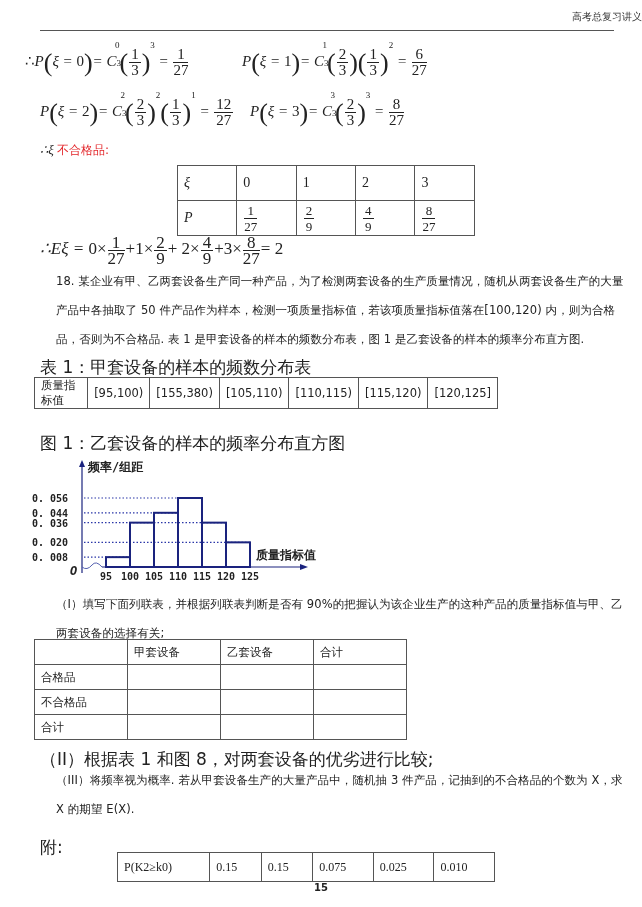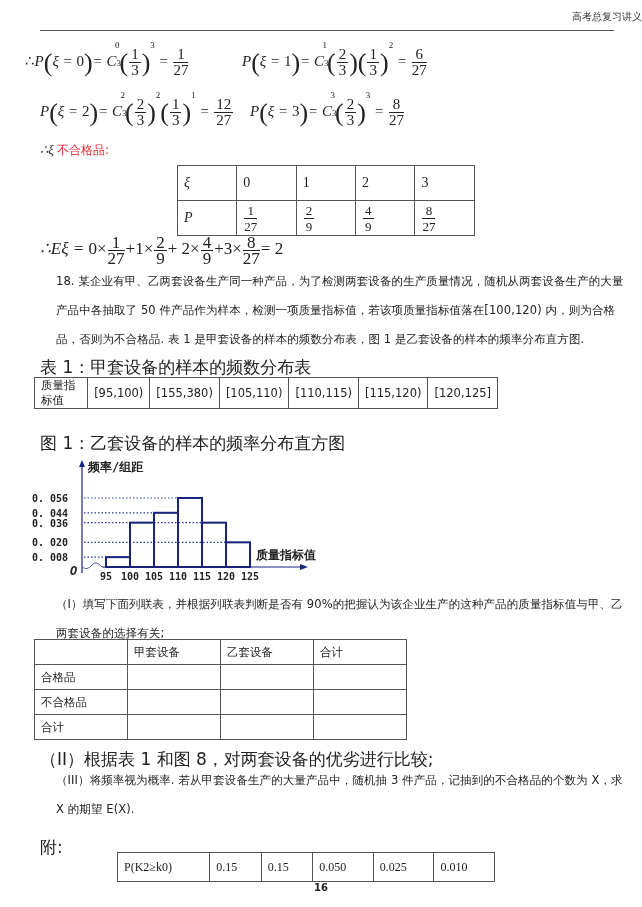--- a/index.html
+++ b/index.html
@@ -176,20 +176,20 @@
 <div class="abs para" style="top:766px;">（III）将频率视为概率. 若从甲套设备生产的大量产品中，随机抽 3 件产品，记抽到的不合格品的个数为 X，求 X 的期望 E(X).</div>
 
 <div class="abs cap" style="left:40px;top:836px;">附:</div>
 
 <table class="abs kt" style="left:117px;top:852px;width:378px;">
   <tbody>
       <tr>
     <td>P(K2≥k0)</td>
     <td>0.15</td>
     <td>0.15</td>
-    <td>0.050</td>
+    <td>0.075</td>
     <td>0.025</td>
     <td>0.010</td>
   </tr>
 </tbody>
   </table>
 
-<div class="abs page-num">16</div>
+<div class="abs page-num">15</div>
 
 </body></html>

